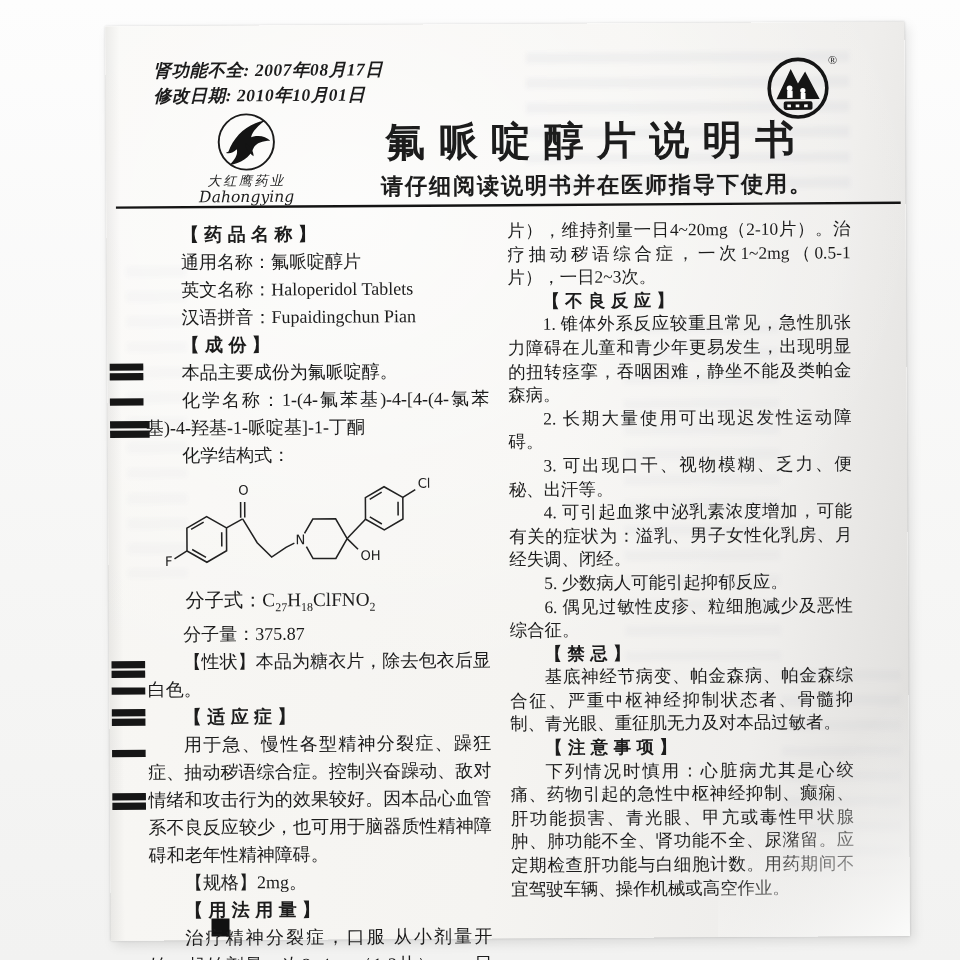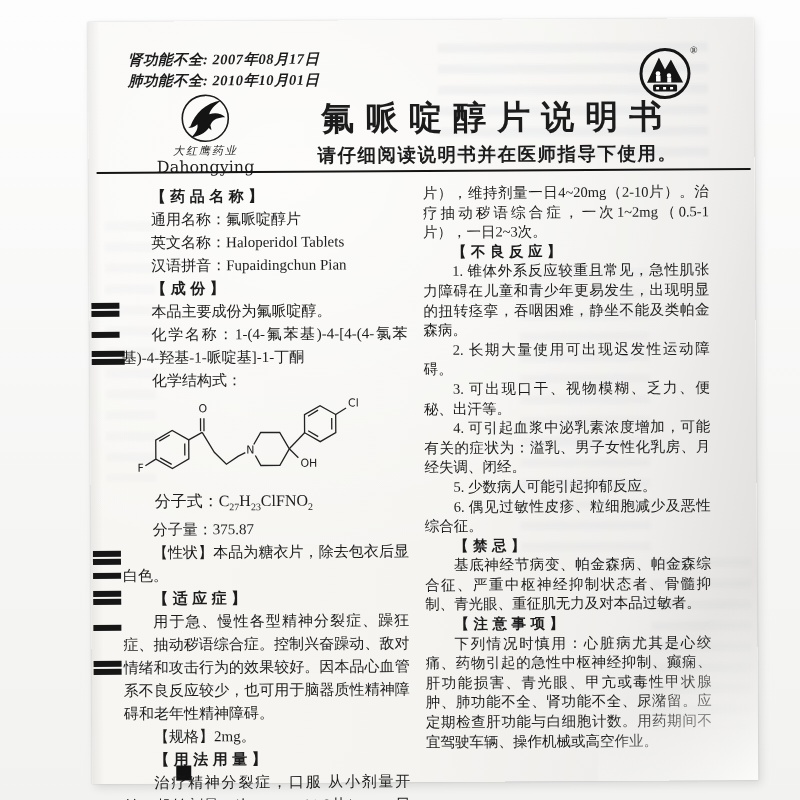--- a/index.html
+++ b/index.html
@@ -25,21 +25,21 @@
   }
   .paper::after{ 
     content:"";position:absolute;right:0;bottom:0;width:160px;height:220px;
     background:linear-gradient(315deg,#fbfbfa 0%,rgba(251,251,250,0) 55%);
   }
   
   .dates{position:absolute;left:40px;top:28px;font-style:italic;font-size:14.5px;line-height:21px;font-weight:600;letter-spacing:0.5px;}
   .brand{position:absolute;left:52px;top:72px;width:130px;text-align:center;}
   .brand svg{display:block;margin:0 auto;}
   .brand-cn{font-size:11px;font-weight:400;font-style:italic;letter-spacing:2px;margin-top:0;}
-  .brand-en{font-size:16px;font-family:"DejaVu Serif",serif;margin-top:-1px;}
+  .brand-en{font-size:13px;font-style:italic;font-family:"DejaVu Serif",serif;margin-top:-1px;}
   .title{position:absolute;left:178px;top:76px;width:462px;text-align:center;
     font-size:33px;font-weight:900;letter-spacing:11px;white-space:nowrap;font-family:"Liberation Sans","DejaVu Sans",sans-serif;}
   .notice{position:absolute;left:178px;top:122px;width:462px;text-align:center;
     font-size:18.5px;font-weight:700;letter-spacing:1.5px;font-family:"Liberation Sans","DejaVu Sans",sans-serif;}
   .mlogo{position:absolute;left:546px;top:22px;width:70px;height:66px;}
   .rule{position:absolute;left:8px;right:4px;top:150px;height:2px;background:#141414;}
   
   .cols{position:absolute;left:32px;right:46px;top:164px;bottom:10px;display:flex;gap:16px;}
   .col{flex:1 1 0;min-width:0;}
   .col p{margin:0;}
@@ -83,21 +83,21 @@
     <div class="mark" style="top:569px"></div>
     <div class="mark" style="top:577px"></div>
     <div class="mark" style="top:603px"></div>
     <div class="mark" style="top:639px"></div>
     <div class="mark" style="top:647px"></div>
     <div class="sq"></div>
 
     <div class="dates">
       <div><span>肾功能不全:</span>
            <span>2007年08月17日</span></div>
-      <div><span>肺功能不全:</span>
+      <div><span>修改日期:</span>
            <span>2010年10月01日</span></div>
     </div>
 
     <div class="brand">
       <svg width="50" height="50" viewBox="0 0 50 50">
         <circle cx="25" cy="25" r="23" fill="none" stroke="#1b1b1b" stroke-width="1.6"></circle>
         <path fill="#141414" d="M10 33 C15 20 25 10 41 7 C33 13 30 17 29 21 C35 19 41 20 45 24 C38 24 33 26 31 30 C28 38 20 43 11 44 C16 39 18 35 17 31 C14 34 11 35 8 34 C9 33 10 33 10 33 Z"></path>
         <path fill="#141414" d="M24 26 C28 28 31 32 31 37 C27 34 24 30 24 26 Z"></path>
       </svg>
       <div class="brand-cn">大红鹰药业</div>
@@ -156,21 +156,21 @@
       <path d="M165 55 L174 64"></path>
       <text x="176" y="73" font-size="11" fill="#222" stroke="none" font-family="'DejaVu Sans',sans-serif">OH</text>
 
       <path d="M165 55 L180.4 39"></path>
       <path d="M211.6 21 L196 12 L180.4 21 L180.4 39 L196 48 L211.6 39 Z"></path>
       <path d="M194 16.5 L184 22.5 M184 37 L194 43 M207.6 24.5 L207.6 36"></path>
       <path d="M211.6 21 L222 14.5"></path>
       <text x="224" y="13" font-size="11" fill="#222" stroke="none" font-family="'DejaVu Sans',sans-serif">Cl</text>
     </svg>
   </div>
-<p class="t-formula"><span>分子式：</span><span>C</span><sub>27</sub><span>H</span><sub>23</sub><span>ClFNO</span><sub>2</sub></p>
+<p class="t-formula"><span>分子式：</span><span>C</span><sub>27</sub><span>H</span><sub>18</sub><span>ClFNO</span><sub>2</sub></p>
           <p class="t-line">分子量：375.87</p>
           <p class="t-para">【性状】本品为糖衣片，除去包衣后显白色。</p>
           <p class="t-heading">【适应症】</p>
           <p class="t-para">用于急、慢性各型精神分裂症、躁狂症、抽动秽语综合症。控制兴奋躁动、敌对情绪和攻击行为的效果较好。因本品心血管系不良反应较少，也可用于脑器质性精神障碍和老年性精神障碍。</p>
           <p class="t-para">【规格】2mg。</p>
           <p class="t-heading">【用法用量】</p>
           <p class="t-para">治疗精神分裂症，口服 从小剂量开始，起始剂量一次2~4mg（1-2片），一日2~3次。逐渐增加至常用量一日10~40mg（5-20</p>
         </div>
       <div class="col col-right" id="col-right">
           <p class="t-cont">片），维持剂量一日4~20mg（2-10片）。治疗抽动秽语综合症，一次1~2mg（0.5-1片），一日2~3次。</p>

